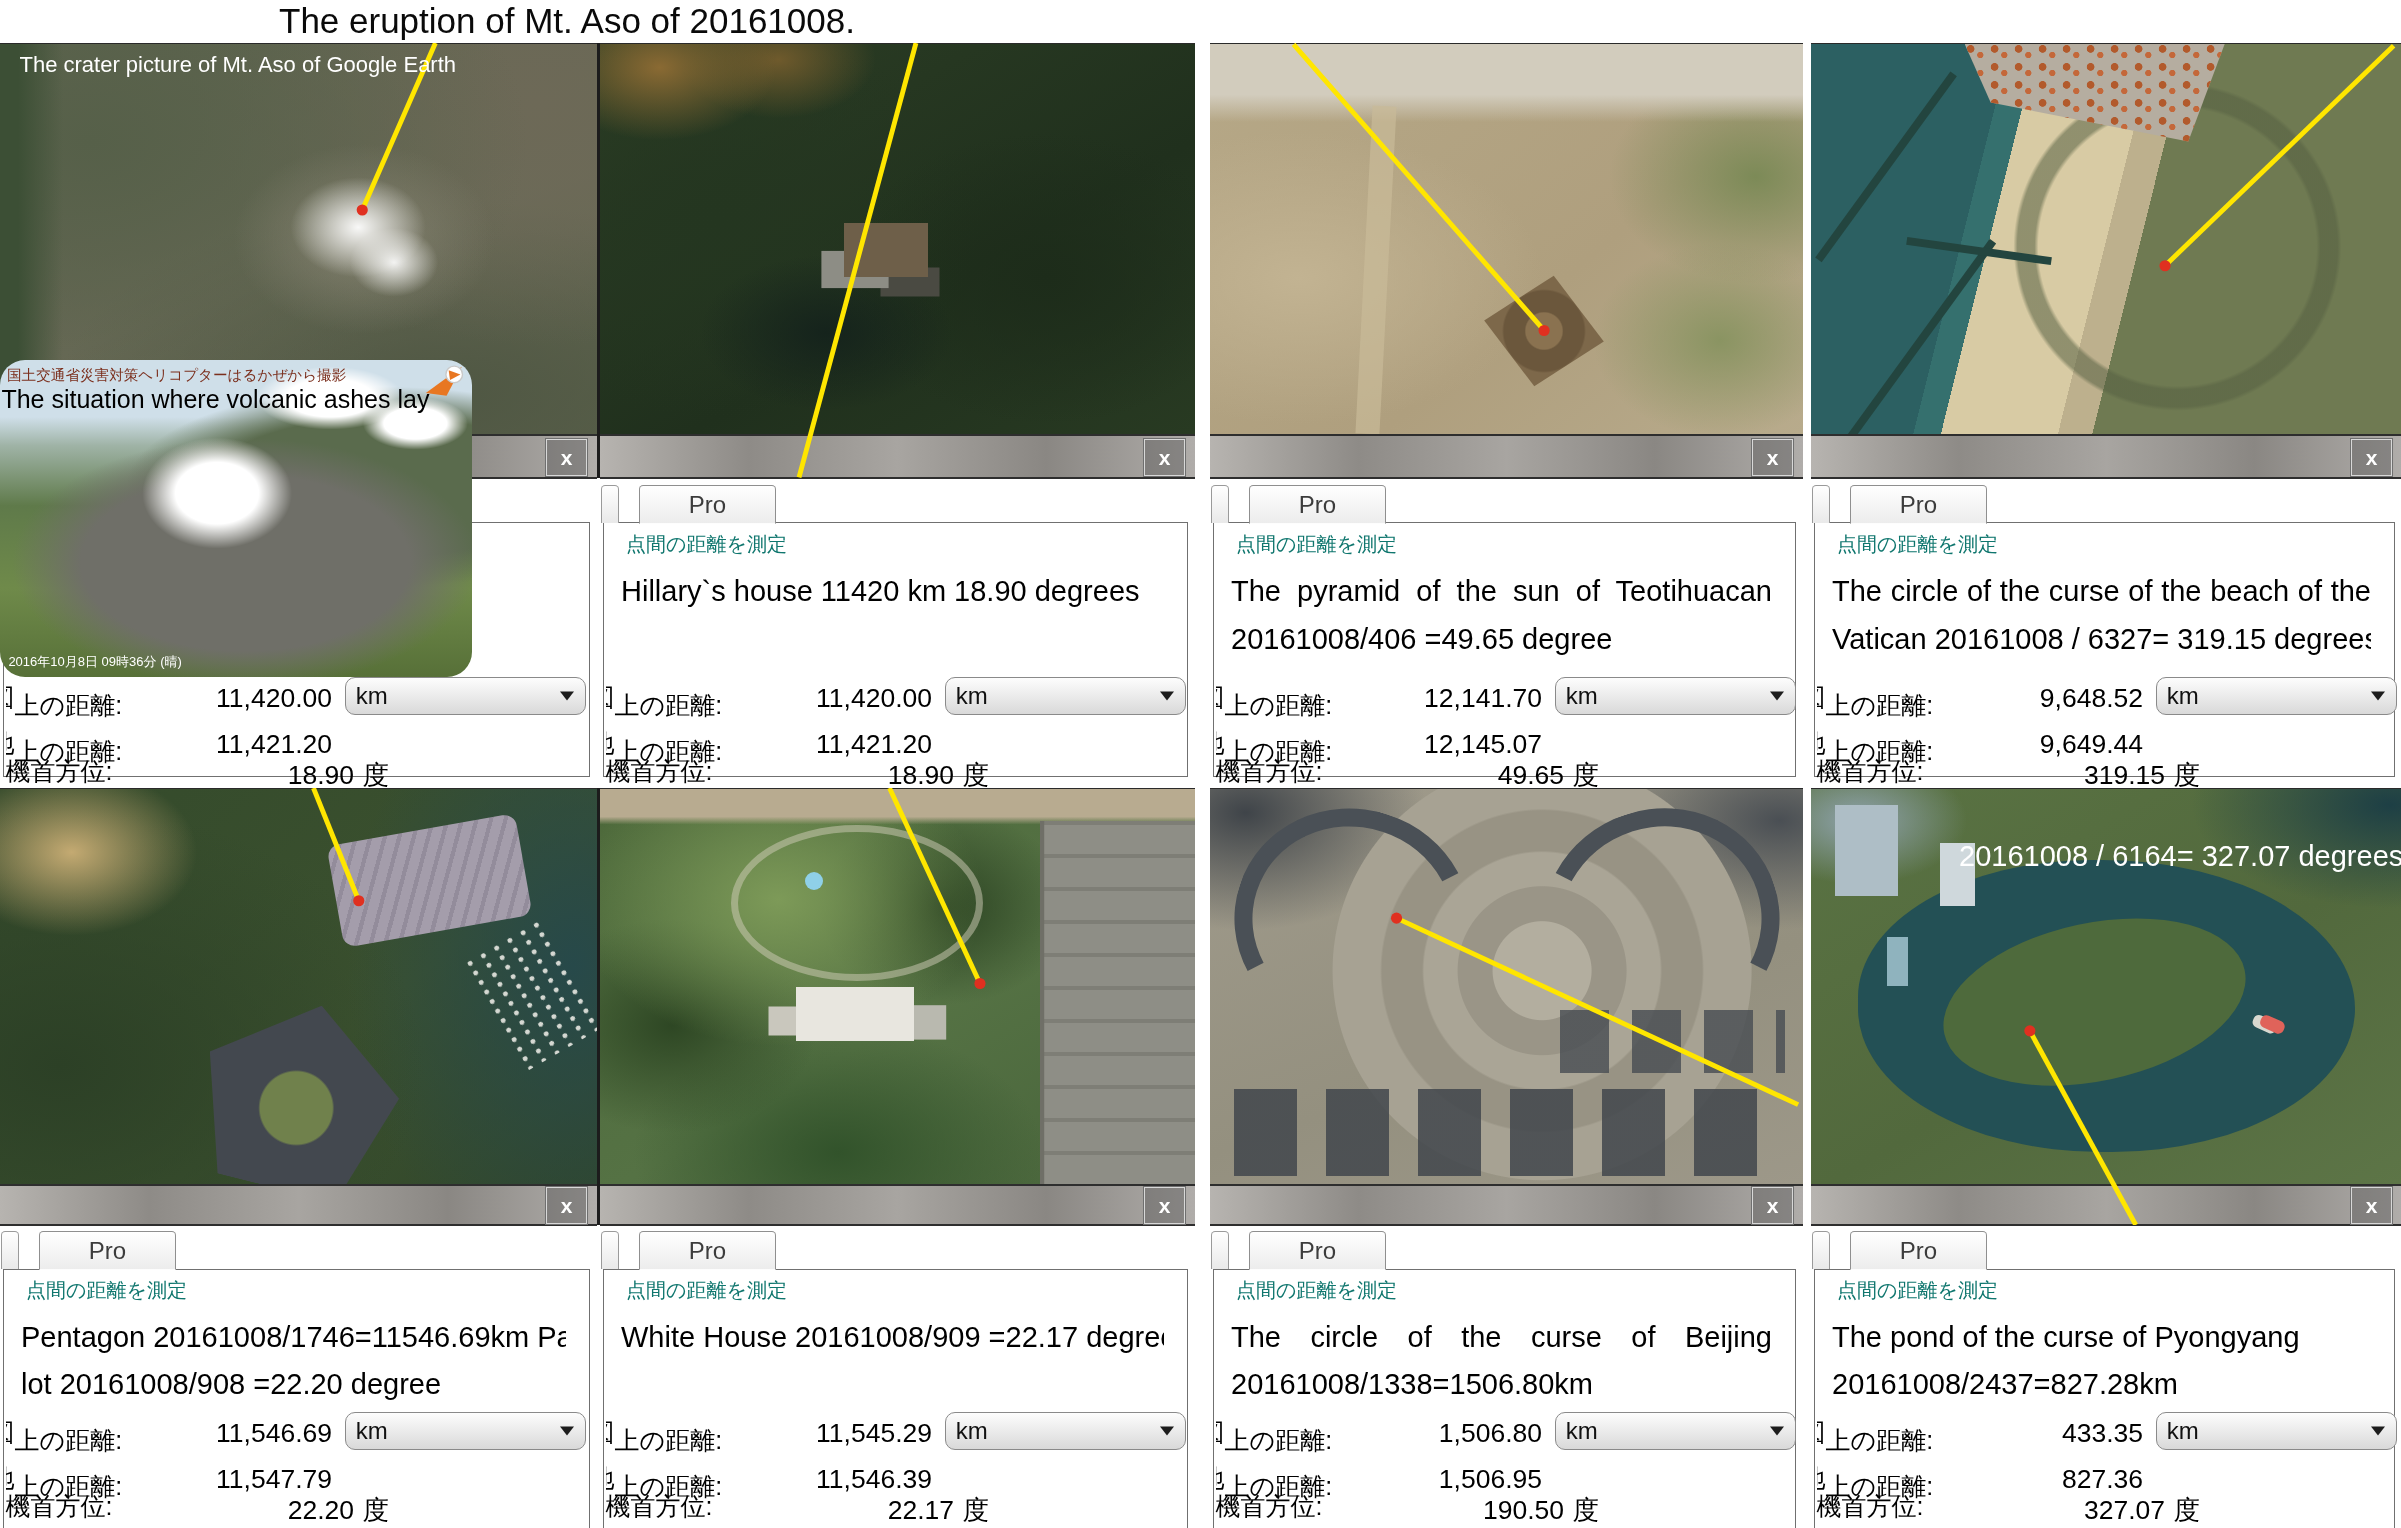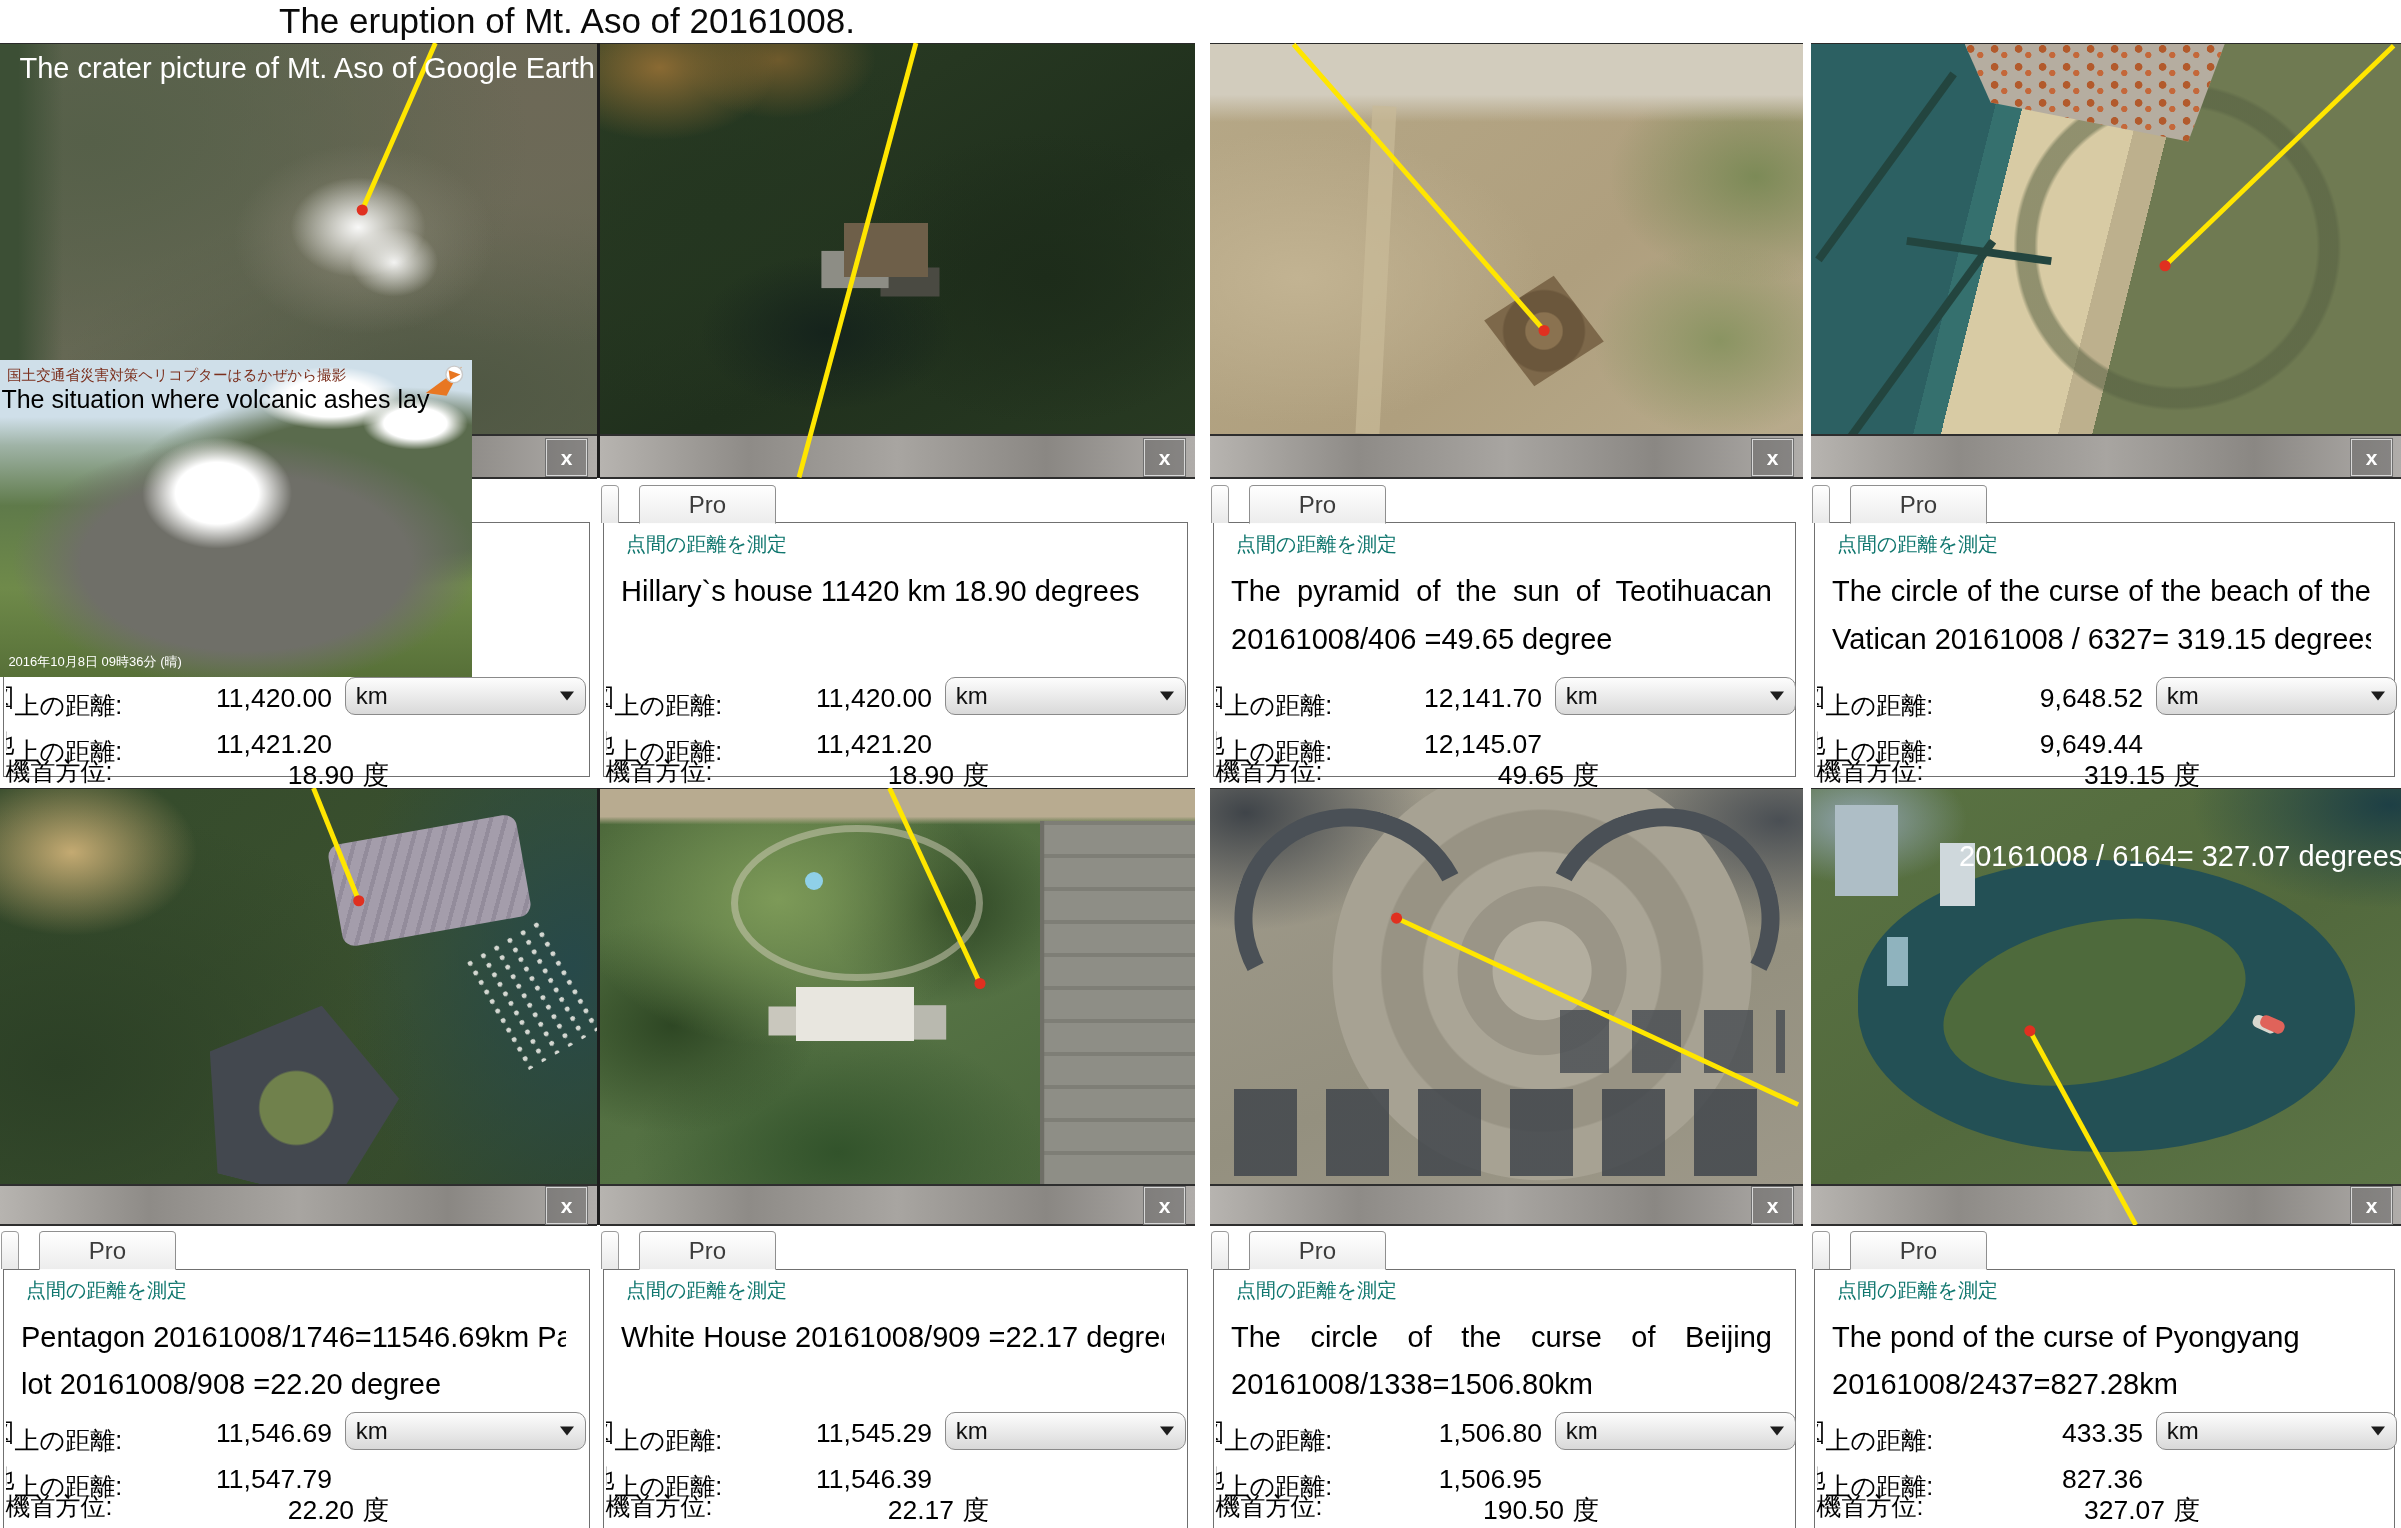--- a/index.html
+++ b/index.html
@@ -64,34 +64,34 @@
   .frag{display:inline-block;width:9px;overflow:hidden;direction:rtl;}
   .mval{position:absolute;left:0;top:5.6px;width:332px;text-align:right;font-size:26.5px;}
   .mval.deg{width:389px;}
   .degu{margin-left:8.4px;}
   .unitbox{position:absolute;left:345px;top:0;width:241px;height:38px;border:1.4px solid #8a8a8a;border-radius:10px;
     background:linear-gradient(#fdfdfd,#d9d9d9);font-size:24px;color:#111;display:flex;align-items:center;
     padding-left:9.8px;box-sizing:border-box;}
   .arrow{position:absolute;right:11px;top:50%;transform:translateY(-50%);width:0;height:0;
     border-left:7.7px solid transparent;border-right:7.7px solid transparent;border-top:9.8px solid #1d1d1d;}
 
-  .cap1{position:absolute;top:52px;left:19.5px;font-size:29px;color:#fff;z-index:6;white-space:nowrap;}
+  .cap1{position:absolute;top:52px;left:19.5px;font-size:22px;color:#fff;z-index:6;white-space:nowrap;}
   .ovl8{position:absolute;top:840px;left:148px;font-size:29px;color:#fff;z-index:6;white-space:nowrap;}
 
   .sepline{position:absolute;width:2.8px;background:#1c1c1c;z-index:4;}
 
   
   .inset{position:absolute;left:0;top:360px;width:472px;height:317px;z-index:20;overflow:hidden;
     background:
       radial-gradient(ellipse 98px 42px at 70% 12%, #ffffff 0 45%, rgba(255,255,255,0) 75%),
       radial-gradient(ellipse 70px 35px at 88% 20%, #ffffff 0 45%, rgba(255,255,255,0) 75%),
       radial-gradient(ellipse 104px 77px at 46% 42%, #ffffff 0 40%, rgba(255,255,255,0) 72%),
       radial-gradient(ellipse 299px 160px at 52% 64%, #6f6f68 0 55%, rgba(0,0,0,0) 78%),
       radial-gradient(ellipse 362px 139px at 82% 40%, #5a6b4d 0 50%, rgba(0,0,0,0) 72%),
-      linear-gradient(180deg, #cfdfe9 0 18%, #9fb3a6 27%, #5f7a4a 46%, #6f8a4a 72%, #577038 100%);}
+      linear-gradient(180deg, #cfdfe9 0 18%, #9fb3a6 27%, #5f7a4a 46%, #6f8a4a 72%, #577038 100%); border-radius: 25px;}
   .inset .credit{position:absolute;top:5.6px;left:7px;font-size:14.6px;color:#7b2f1d;z-index:2;}
   .inset .icap{position:absolute;top:25px;left:1.4px;font-size:25px;color:#000;white-space:nowrap;z-index:2;}
   .inset .its{position:absolute;bottom:5.6px;left:8.4px;font-size:13px;color:#fff;z-index:2;}
   .inset .logo{position:absolute;top:4.2px;right:5.6px;z-index:2;}
 
   
   .sc-aso{background:
     linear-gradient(90deg,#3c4f35 0,#3c4f35 18px,rgba(0,0,0,0) 63px),
     radial-gradient(ellipse 104px 77px at 60% 47%, rgba(255,255,255,.95), rgba(255,255,255,0) 65%),
     radial-gradient(ellipse 63px 49px at 66% 56%, rgba(255,255,255,.9), rgba(255,255,255,0) 70%),

